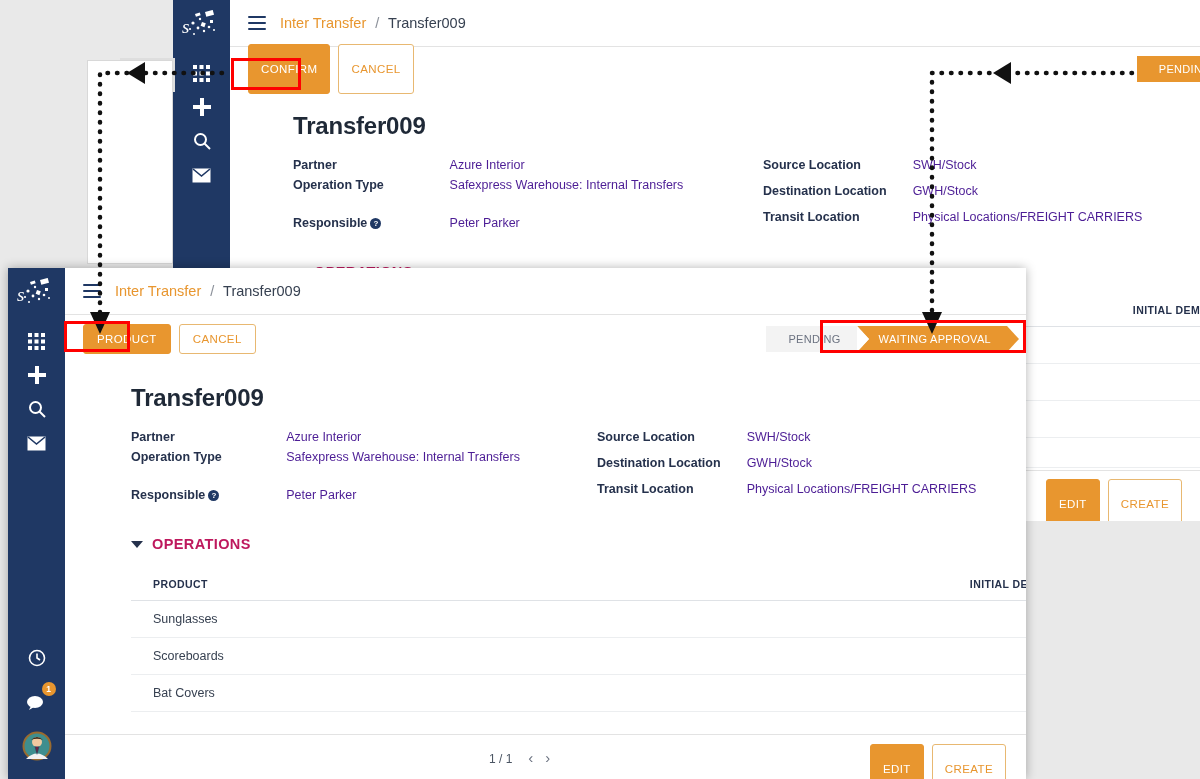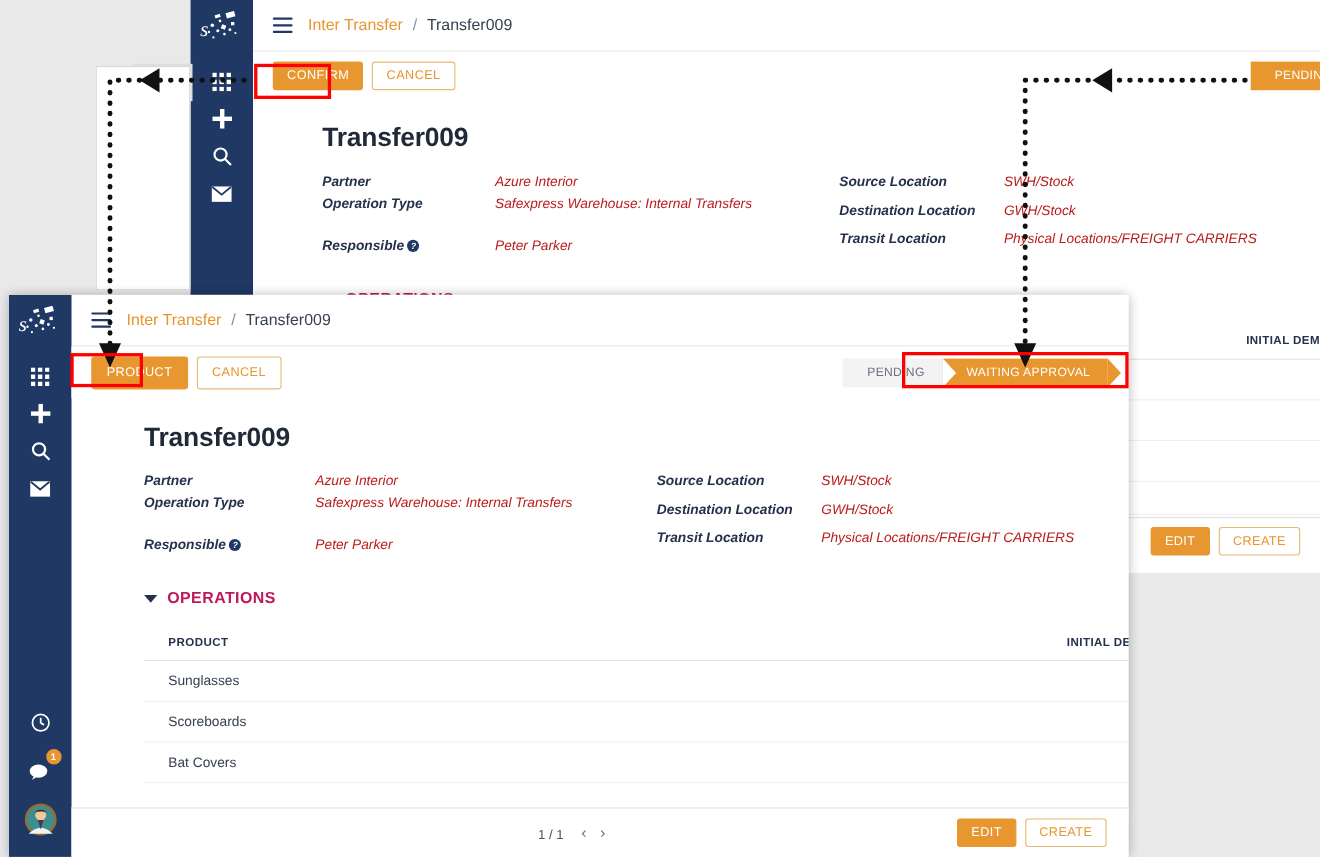--- a/index.html
+++ b/index.html
@@ -24,21 +24,21 @@
 
   .topbar { height: 47px; border-bottom: 1px solid #e3e3e3; display: flex; align-items: center; padding-left: 18px; background:#fff; }
   .burger { width: 18px; height: 14px; display:flex; flex-direction:column; justify-content:space-between; margin-right: 14px; cursor:pointer;}
   .burger i { display:block; height:2px; background:#1f3864; border-radius:1px; }
   .crumb { font-size: 14.5px; color: #374151; }
   .crumb .lnk { color: #e8962f; cursor: pointer; }
   .crumb .sep { color: #8a8f98; margin: 0 5px; }
   .crumb .cur { color: #374151; }
 
   .ctrlbar { height: 43px; display: flex; align-items: center; padding-left: 18px; position: relative; background:#fff; }
-  .btn { font-size: 11.5px; letter-spacing:.4px; padding: 6px 12px; border-radius: 3px; cursor: pointer; white-space: nowrap; }
+  .btn { font-size: 11.5px; letter-spacing:.4px; padding: 18px 12px; border-radius: 3px; cursor: pointer; white-space: nowrap; }
   .btn-primary { background: #e8962f; color: #fff; border: 1px solid #e8962f; }
   .btn-secondary { background: #fff; color: #e8962f; border: 1px solid #e8b871; margin-left: 8px; }
 
   .statusbar { position: absolute; top: 50%; transform: translateY(-50%); display: flex; height: 26px; }
   .st {
     font-size: 11px; letter-spacing: .3px; display: flex; align-items: center;
     padding: 0 16px 0 22px; position: relative; height: 26px;
   }
   .st.inactive { background: #f3f3f3; color: #6b7280; }
   .st.active { background: #e8962f; color: #fff; }
@@ -53,23 +53,23 @@
     border-top: 13px solid transparent; border-bottom: 13px solid transparent;
     border-left: 12px solid #fff; z-index: 3;
   }
   .st.first:before { display: none; }
 
   .sheet { padding: 22px 0 0 0; background:#fff; }
   .rec-title { font-size: 24px; font-weight: bold; color: #1f2937; letter-spacing: -.2px; }
   .fgrid { display: flex; margin-top: 18px; }
   .fcol { display: table; }
   .frow { display: table-row; }
-  .flabel, .fvalue { display: table-cell; font-size: 12.5px; padding-bottom: 6px; font-style: italic; }
+  .flabel, .fvalue { display: table-cell; font-size: 12.5px; padding-bottom: 6px; }
   .flabel { font-weight: bold; color: #25314c; white-space: nowrap; padding-right: 26px; }
-  .fvalue { color: #b91c1c; white-space: nowrap; }
+  .fvalue { color: #4c1d95; white-space: nowrap; }
   .frow.gap .flabel, .frow.gap .fvalue { padding-top: 18px; }
   .qmark {
     display:inline-block; width:11px; height:11px; border-radius:50%;
     background:#1f3864; color:#fff; font-size:8px; line-height:11px;
     text-align:center; font-weight:bold; margin-left:3px; vertical-align: 1px;
   }
 
   .sect-title { display: flex; align-items: center; font-size: 14.5px; font-weight: bold; color: #be185d; letter-spacing: .4px; }
   .caret { width: 0; height: 0; border-left: 6px solid transparent; border-right: 6px solid transparent; border-top: 7px solid #25314c; margin-right: 9px; }
 

